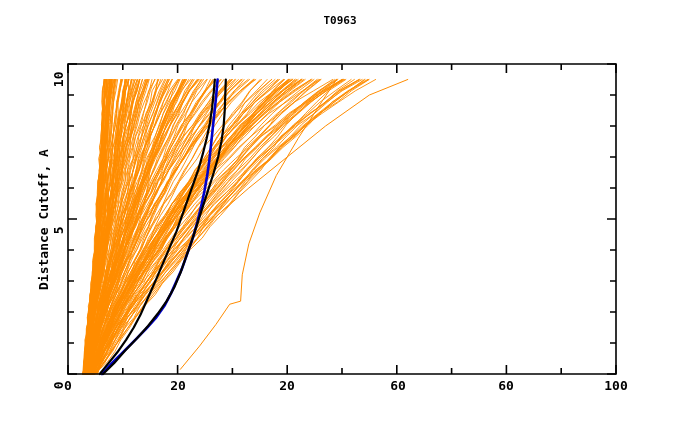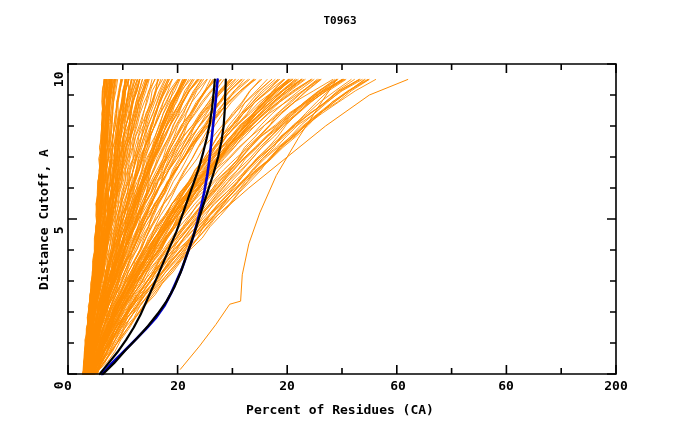--- a/index.html
+++ b/index.html
@@ -53,29 +53,28 @@
   }
   svg{display:block;position:absolute;left:0;top:0;}
 </style>
 </head>
 <body>
 
 <div id="figure">
 
   <div class="ttl">T0963</div>
 
-  <div class="xlab">Percent of Residues (CA)</div>
   <div class="ylab">Distance Cutoff, A</div>
 
   <div class="xtick-lbl" style="left:38px;">0</div>
   <div class="xtick-lbl" style="left:148px;">20</div>
   <div class="xtick-lbl" style="left:257px;">20</div>
   <div class="xtick-lbl" style="left:368px;">60</div>
   <div class="xtick-lbl" style="left:476px;">60</div>
-  <div class="xtick-lbl" style="left:586px;">200</div>
+  <div class="xtick-lbl" style="left:586px;">100</div>
 
   <div class="ytick-lbl" style="left:18px;top:374px;">0</div>
   <div class="ytick-lbl" style="left:18px;top:219px;">5</div>
   <div class="ytick-lbl" style="left:18px;top:64px;">10</div>
 
   <svg id="canvas" width="680" height="440">
     <g id="bundle-layer">
         <polyline points="84.85,374.00 86.48,362.67 86.56,351.35 88.78,340.02 88.12,328.69 89.88,317.37 92.07,306.04 94.75,294.71 94.37,283.38 95.11,272.06 97.73,260.73 98.44,249.40 99.87,238.08 99.41,226.75 101.56,215.42 101.48,204.10 102.45,192.77 104.97,181.44 104.82,170.12 106.13,158.79 107.18,147.46 107.34,136.13 107.27,124.81 109.45,113.48 109.01,102.15 110.54,90.83 112.13,79.50" fill="none" stroke="#ff8c00" stroke-width="0.9" stroke-linejoin="round" stroke-linecap="round"></polyline>
         <polyline points="91.59,374.00 94.29,362.67 96.97,351.35 100.95,340.02 103.65,328.69 107.15,317.37 110.90,306.04 115.98,294.71 122.58,283.38 128.46,272.06 133.94,260.73 140.25,249.40 145.68,238.08 150.22,226.75 158.34,215.42 163.79,204.10 172.57,192.77 179.54,181.44 188.46,170.12 197.05,158.79 203.35,147.46 213.43,136.13 222.82,124.81 233.91,113.48 245.82,102.15 258.23,90.83 271.76,79.50" fill="none" stroke="#ff8c00" stroke-width="0.9" stroke-linejoin="round" stroke-linecap="round"></polyline>
         <polyline points="88.75,374.00 89.23,362.67 90.75,351.35 92.83,340.02 95.88,328.69 99.63,317.37 100.94,306.04 104.22,294.71 108.56,283.38 111.47,272.06 114.34,260.73 118.99,249.40 120.52,238.08 125.50,226.75 127.99,215.42 132.70,204.10 136.58,192.77 141.07,181.44 145.13,170.12 147.43,158.79 152.81,147.46 156.83,136.13 162.77,124.81 165.92,113.48 170.87,102.15 178.12,90.83 184.41,79.50" fill="none" stroke="#ff8c00" stroke-width="0.9" stroke-linejoin="round" stroke-linecap="round"></polyline>

